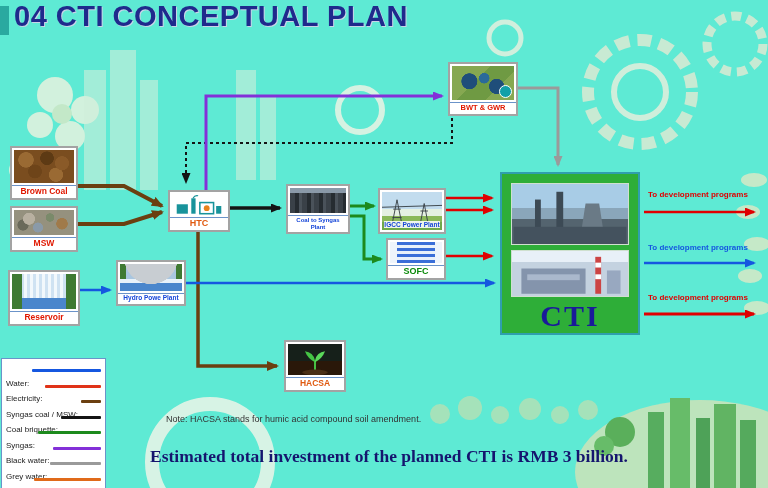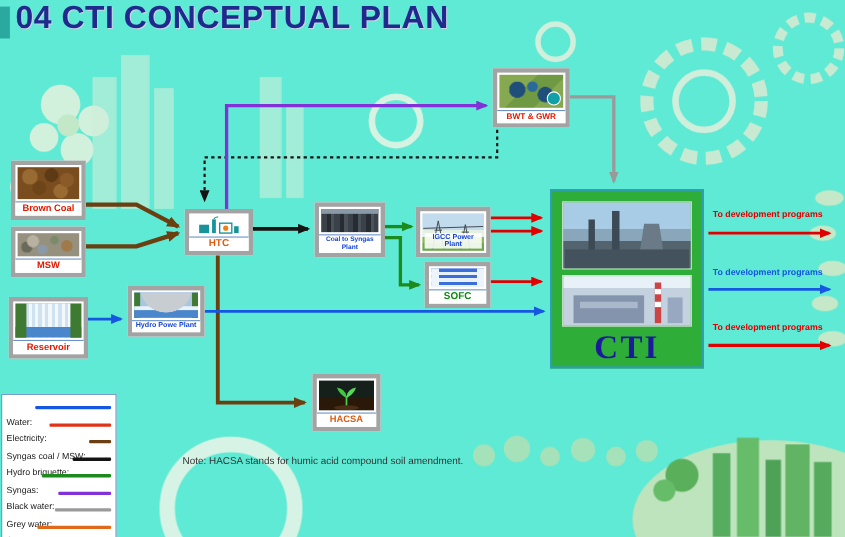--- a/index.html
+++ b/index.html
@@ -11,21 +11,21 @@
 
   
   .title-accent { position:absolute; left:0; top:6px; width:9px; height:29px; background:#2aa9a0; }
   h1.page-title {
     position:absolute; left:14px; top:0px; margin:0;
     font-size:29px; font-weight:bold; color:#1f2a8c; letter-spacing:.5px;
     text-shadow:1px 1px 0 #c9d4e8;
   }
 
   
-  .node { position:absolute; background:#fff; border:4px solid #a3a3a3; box-sizing:border-box;
+  .node { position:absolute; background:#fff; border:2px solid #a3a3a3; box-sizing:border-box;
           display:flex; flex-direction:column; z-index:5; }
   .node-img { flex:1; margin:2px; position:relative; overflow:hidden; }
   .node-label { text-align:center; font-weight:bold; padding:1px 1px 2px; border-top:1px solid #6b93c9;
                 background:#fff; line-height:1.05; }
   .lbl-red    { color:#e01800; font-size:8.5px; }
   .lbl-orange { color:#e05a10; font-size:9px; }
   .lbl-blue   { color:#1545d8; font-size:6.5px; font-weight:bold; }
   .lbl-green  { color:#0a8a0a; font-size:9px; }
 
   .img-browncoal { background:
@@ -310,21 +310,21 @@
     </div>
     <div class="legend-row">
       <span class="legend-label">Electricity:</span>
       <span class="legend-line" style="background: rgb(224, 51, 24);"></span>
     </div>
     <div class="legend-row">
       <span class="legend-label">Syngas coal / MSW:</span>
       <span class="legend-line" style="background: rgb(107, 63, 16);"></span>
     </div>
     <div class="legend-row">
-      <span class="legend-label">Hydro briquette:</span>
+      <span class="legend-label">Coal briquette:</span>
       <span class="legend-line" style="background: rgb(20, 20, 20);"></span>
     </div>
     <div class="legend-row">
       <span class="legend-label">Syngas:</span>
       <span class="legend-line" style="background: rgb(29, 138, 29);"></span>
     </div>
     <div class="legend-row">
       <span class="legend-label">Black water:</span>
       <span class="legend-line" style="background: rgb(131, 48, 216);"></span>
     </div>
@@ -334,14 +334,15 @@
     </div>
     <div class="legend-row">
       <span class="legend-label">Steam:</span>
       <span class="legend-line" style="background: rgb(224, 106, 26);"></span>
     </div>
   </div>
 
   <div class="note">
     <span>Note: HACSA stands for </span><span class="u">humic acid compound  soil amendment.</span>
   </div>
+  <div class="statement">Estimated total investment of the planned CTI  is RMB 3 billion.</div>
 
 </div>
 
 </body></html>

